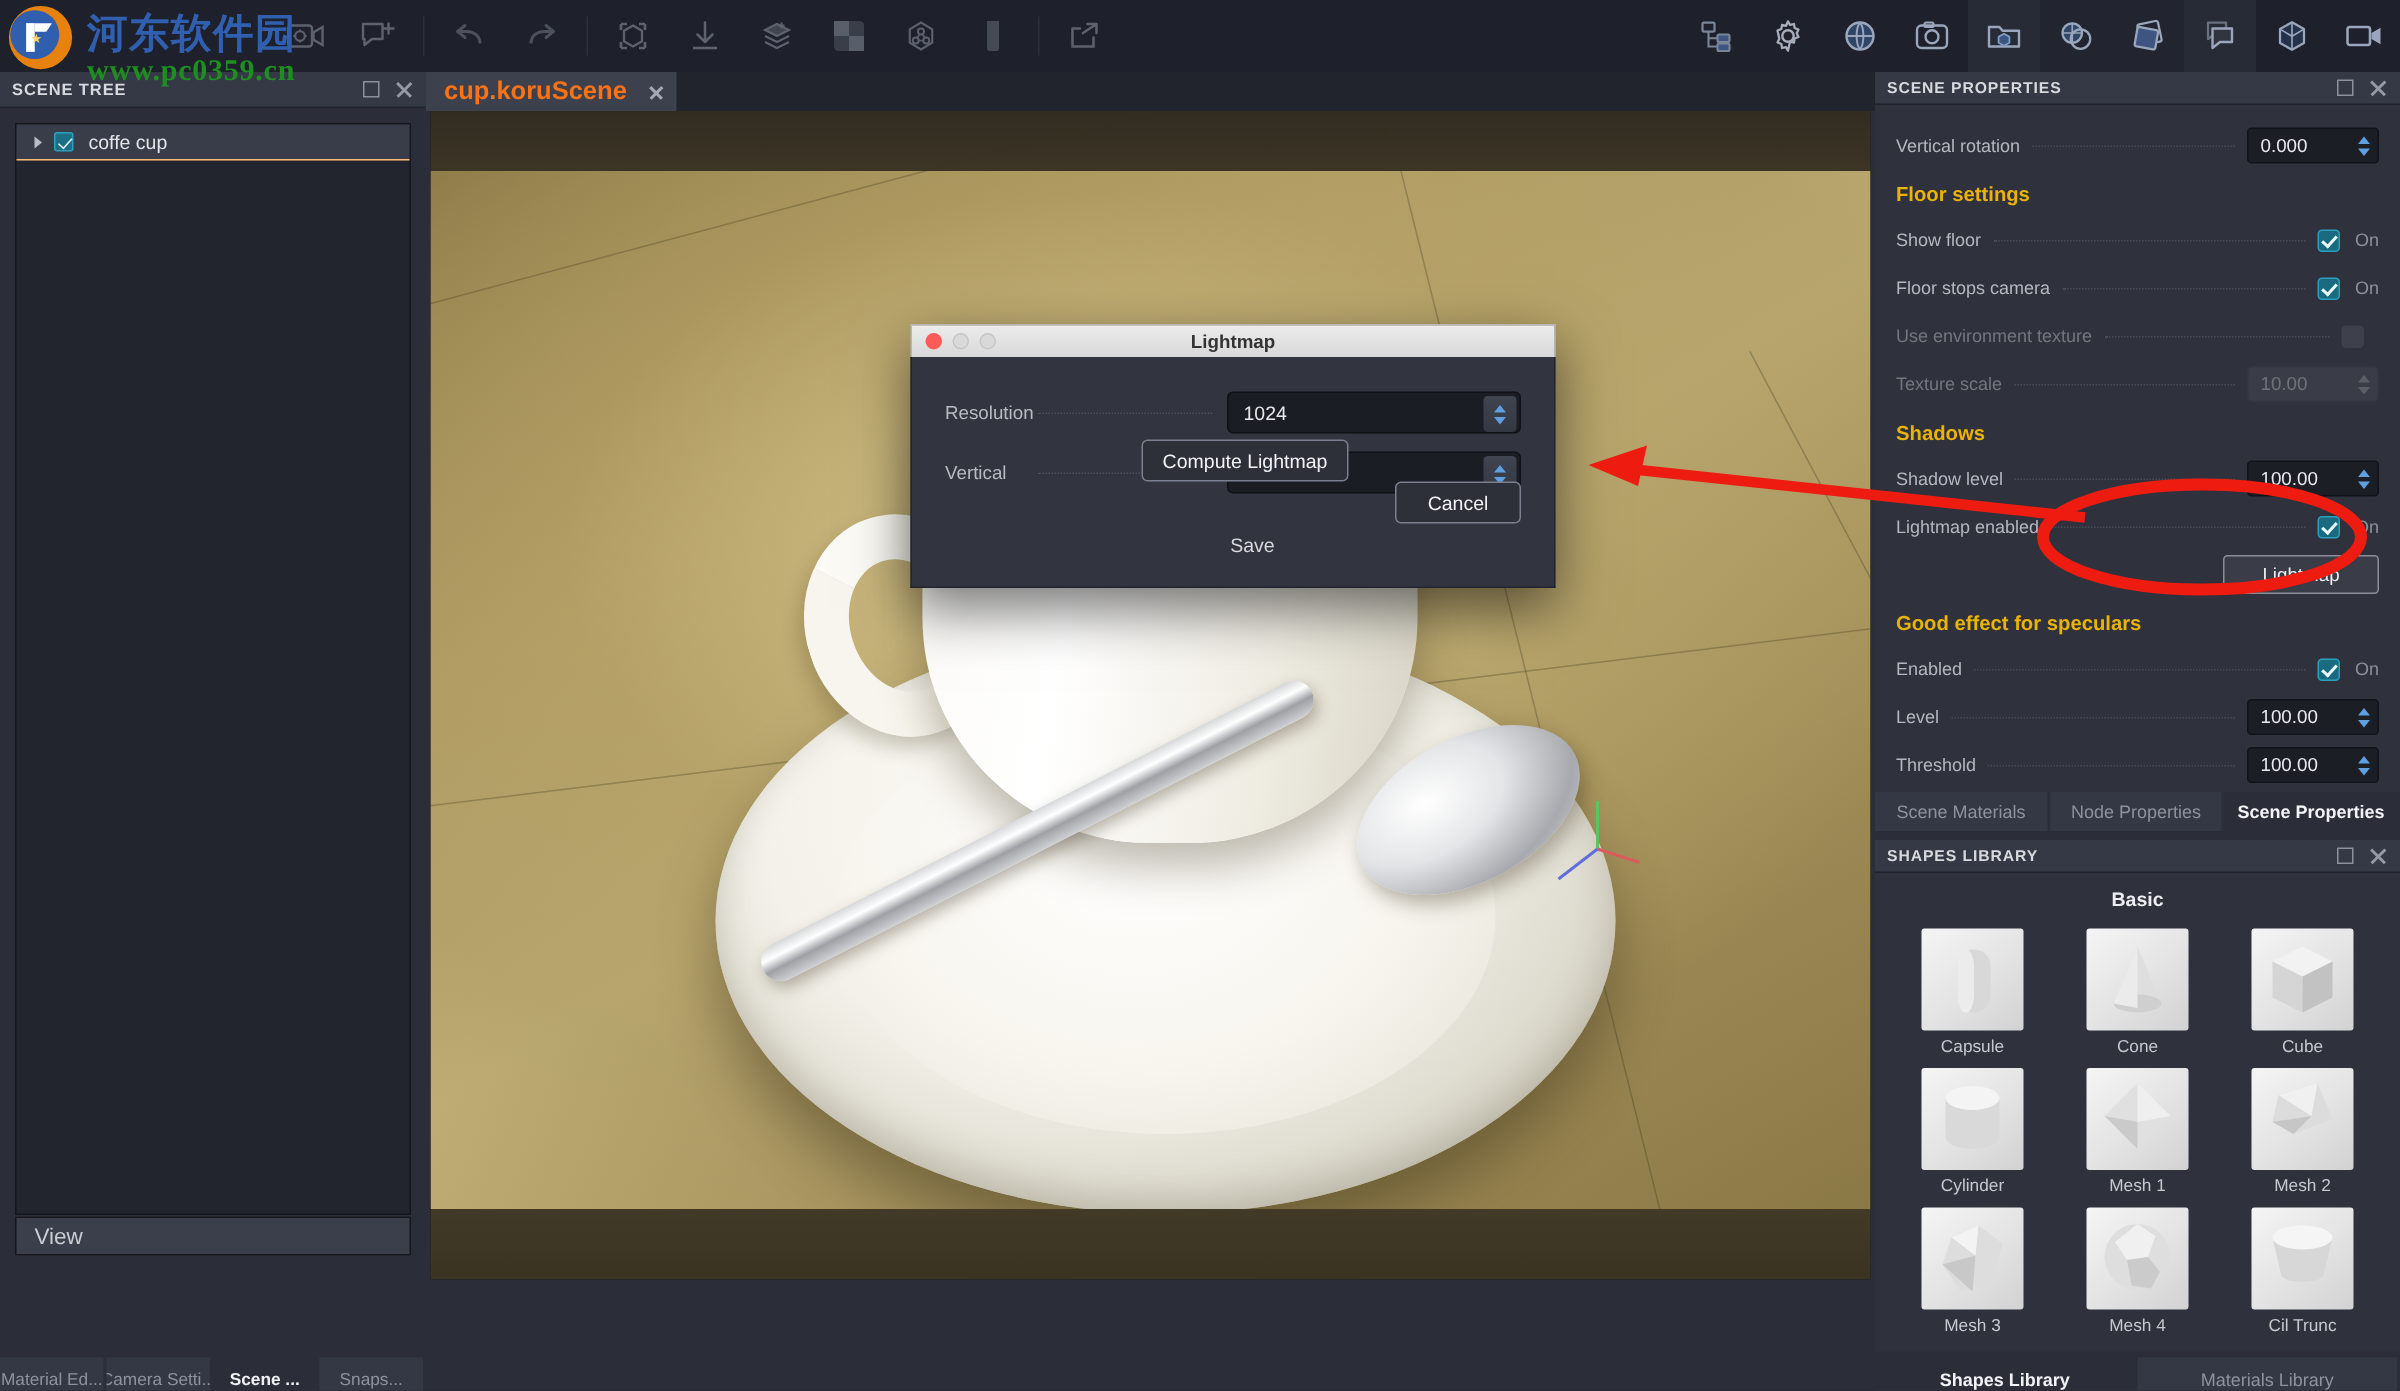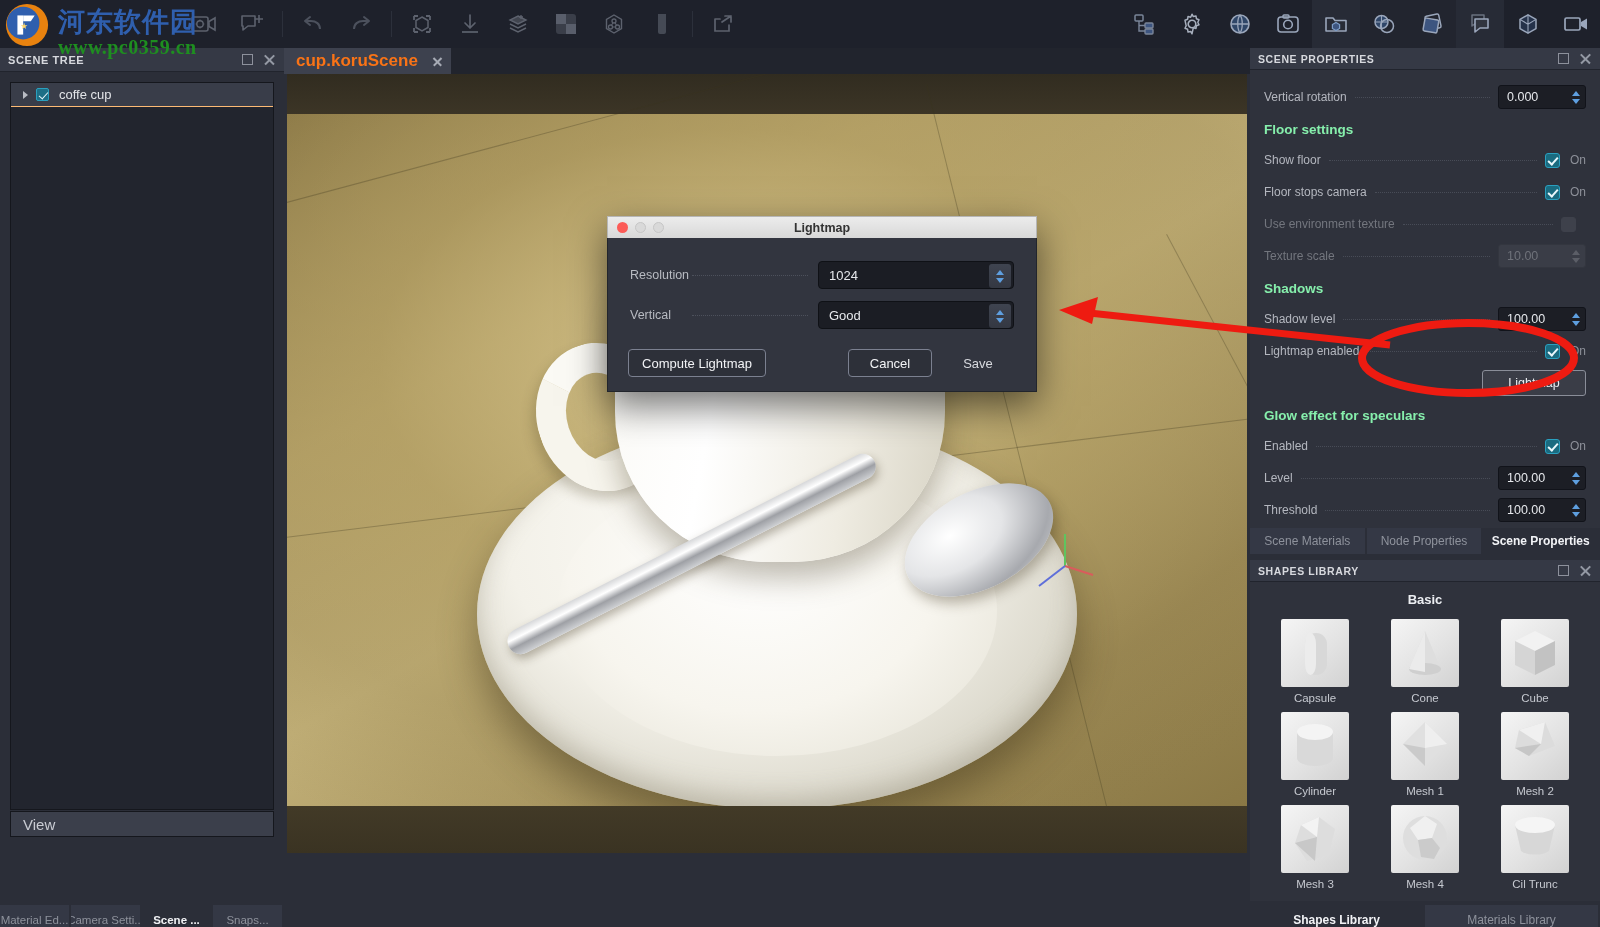--- a/index.html
+++ b/index.html
@@ -217,21 +217,21 @@
     position:relative; cursor:pointer;
   }
   .combo span{ font-size:13px; color:#e6e8ec; }
   .combo .stepper{
     position:absolute; right:2px; top:2px; width:22px; height:24px;
     background:linear-gradient(180deg,#3f4450,#343842); border-radius:3px;
     display:flex; flex-direction:column; align-items:center; justify-content:center; gap:3px;
   }
   .ar-up{ width:0;height:0;border-left:4px solid transparent;border-right:4px solid transparent;border-bottom:5px solid #5e9fe0;}
   .ar-dn{ width:0;height:0;border-left:4px solid transparent;border-right:4px solid transparent;border-top:5px solid #5e9fe0;}
-  .dlg-actions{ position:absolute; left:20px; right:22px; bottom:14px; display:flex; align-items:center; }
+  .dlg-actions{ position:absolute; left:38px; right:22px; bottom:14px; display:flex; align-items:center;flex-direction:column; }
   .btn{
     height:28px; border-radius:4px; display:flex; align-items:center; justify-content:center;
     font-size:13px; cursor:pointer;
   }
   .btn-compute{ width:138px; background:#2d3039; border:1px solid #7b8090; color:#f2f3f6; }
   .btn-cancel{ width:84px; background:#2d3039; border:1px solid #7b8090; color:#f2f3f6; margin-left:auto; }
   .btn-save{ width:72px; background:transparent; border:1px solid transparent; color:#d7d9de; margin-left:10px; }
 
   
   .right-panel{
@@ -269,21 +269,21 @@
   .chk{
     width:15px;height:15px;background:#1a6b80;border:1px solid #2aa0bf;border-radius:3px;position:relative; flex:0 0 auto;
   }
   .chk:after{
     content:""; position:absolute; left:4px; top:1.5px; width:4px; height:8px;
     border:solid #eaf8fc; border-width:0 2px 2px 0; transform:rotate(42deg);
   }
   .chk.off{ background:#3e414b; border-color:#3e414b; }
   .chk.off:after{ display:none; }
   .onlbl{ font-size:12px; color:#8d9099; margin-left:10px; }
-  .sect{ font-size:13.5px; font-weight:bold; color:#86efac; margin:10px 0 8px 0; }
+  .sect{ font-size:13.5px; font-weight:bold; color:#eab308; margin:10px 0 8px 0; }
   .lmbtn{
     width:104px; height:26px; margin-left:auto; background:#3a3d47; border:1px solid #8a8e99;
     border-radius:3px; display:flex; align-items:center; justify-content:center;
     font-size:12.5px; color:#eceef2; cursor:pointer;
   }
 
   .rp-tabs{
     position:absolute; left:0; top:480px; width:350px; height:26px; display:flex; background:#2b2e38;
   }
   .rtab{
@@ -684,21 +684,21 @@
         <div class="plabel">Lightmap enabled</div>
         <div class="pdash"></div>
         <div class="chk"></div>
         <div class="onlbl">On</div>
       </div>
 
       <div class="prow">
         <div class="lmbtn">Lightmap</div>
       </div>
 
-      <div class="sect">Glow effect for speculars</div>
+      <div class="sect">Good effect for speculars</div>
 
       <div class="prow">
         <div class="plabel">Enabled</div>
         <div class="pdash"></div>
         <div class="chk"></div>
         <div class="onlbl">On</div>
       </div>
 
       <div class="prow">
         <div class="plabel">Level</div>

